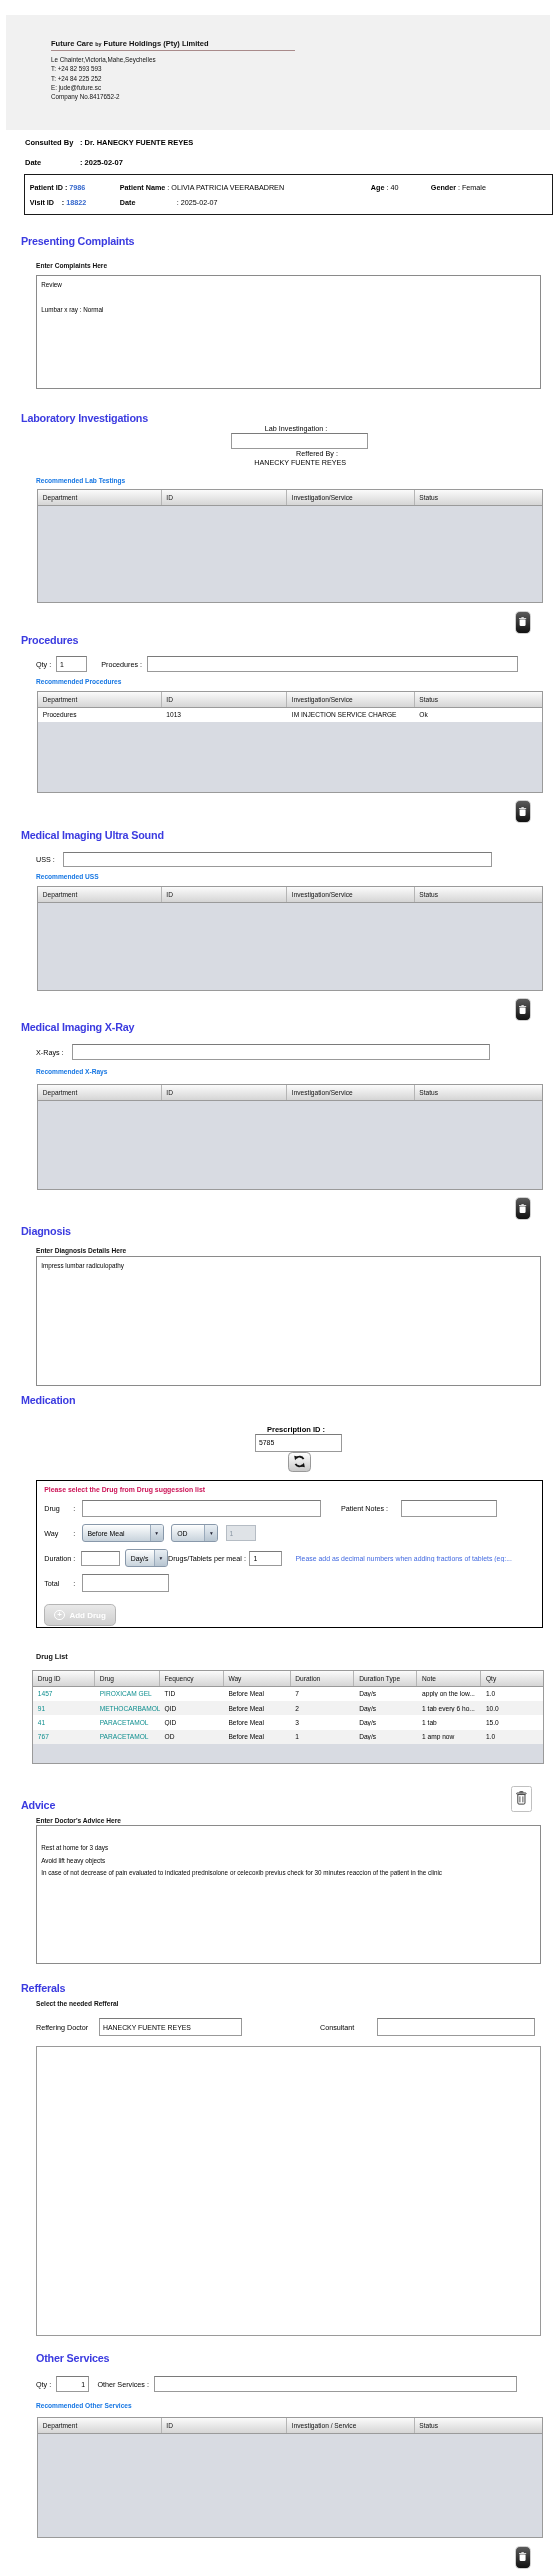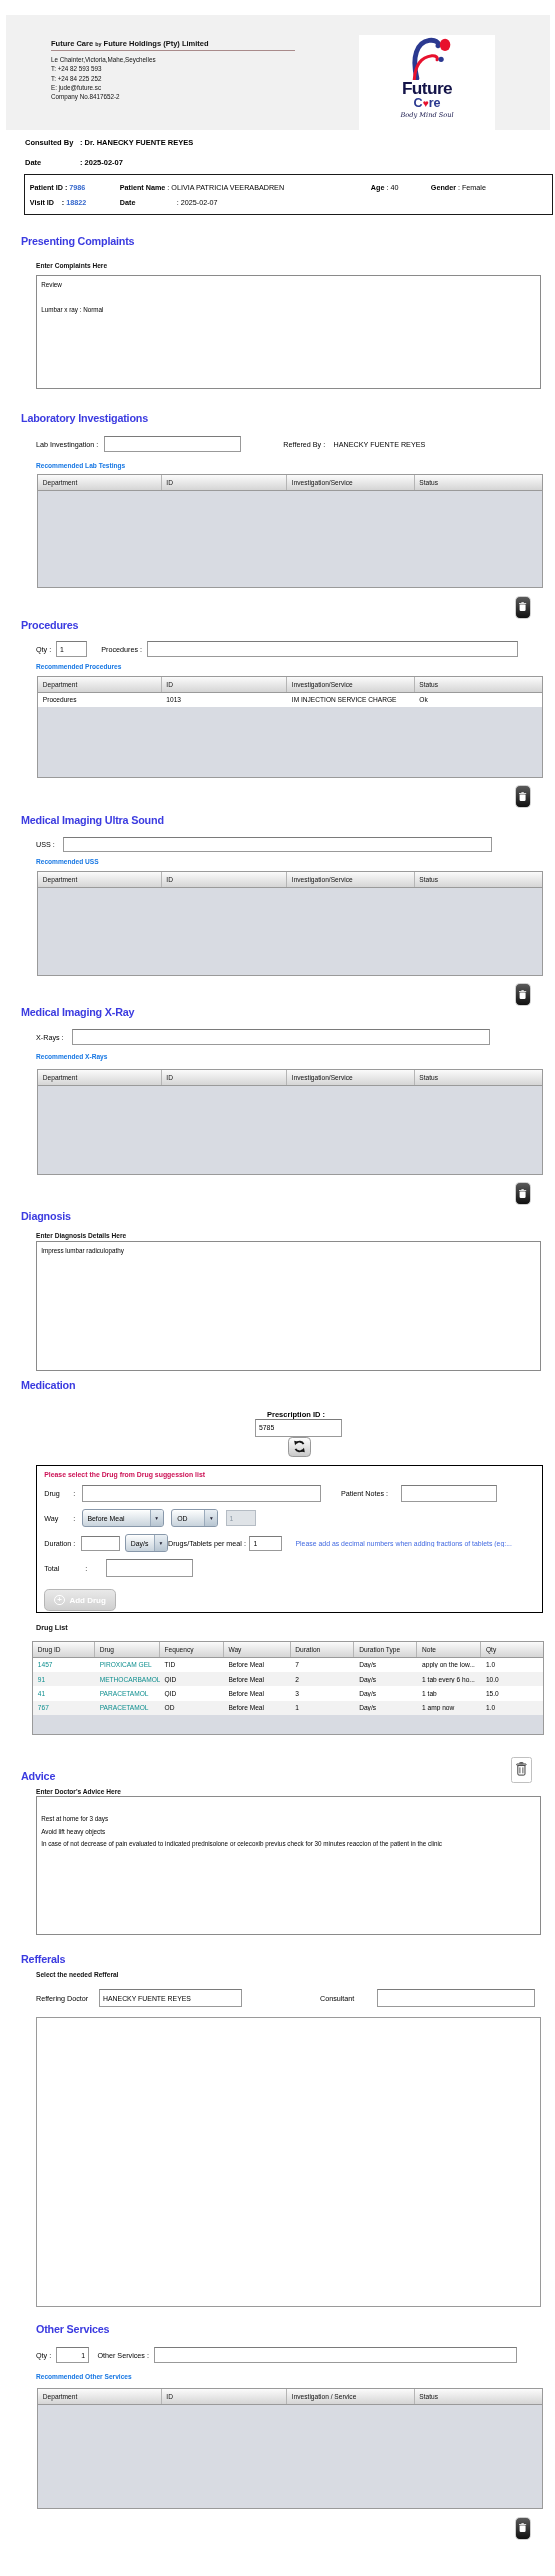--- a/index.html
+++ b/index.html
@@ -80,33 +80,20 @@
       <span class="by">by</span>
       <span>Future Holdings (Pty) Limited</span>
     </div>
     <div class="company-underline"></div>
     <div class="addr-line">Le Chainter,Victoria,Mahe,Seychelles</div>
     <div class="addr-line">T: +24  82 593 593</div>
     <div class="addr-line">T: +24  84 225 252</div>
     <div class="addr-line">E: jude@future.sc</div>
     <div class="addr-line">Company No.8417652-2</div>
   </div>
-  <div class="logo-box">
-    <svg width="72" height="44" viewBox="0 0 130 100">
-      <path d="M42,96 C30,48 42,14 70,10 C84,8 93,15 90,22" stroke="#2b3990" stroke-width="11" fill="none" stroke-linecap="round"></path>
-      <ellipse cx="106" cy="20" rx="12" ry="14" fill="#e8112d"></ellipse>
-      <path d="M36,100 C38,66 52,48 76,45 C85,44 90,49 88,54" stroke="#e8112d" stroke-width="7" fill="none" stroke-linecap="round"></path>
-      <circle cx="97" cy="53" r="6" fill="#2b3990"></circle>
-    </svg>
-    <div class="logo-word">Future</div>
-    <div class="logo-care">
-      <span>C</span><span class="heart">♥</span><span>re</span>
-    </div>
-    <div class="logo-tagline">Body Mind Soul</div>
-  </div>
 </div>
 
 <div class="consult-line">
   <span class="lblw">Consulted By</span>
   <span>:  Dr.  HANECKY FUENTE REYES</span>
 </div>
 <div class="date-line">
   <span class="lblw" style="width:55px;">Date</span>
   <span>:  2025-02-07</span>
 </div>
@@ -124,21 +111,21 @@
   </div>
 </div>
 
 <div class="sec-head" style="margin-top:20px;">Presenting Complaints</div>
 <div class="sub-label" style="margin-top:14.3px;">Enter Complaints Here</div>
 <div class="box-textarea" style="margin-top:6.6px;height:114px;">Review
 
 Lumbar x ray : Normal</div>
 
 <div class="sec-head" style="margin-top:23px;">Laboratory  Investigations</div>
-<div class="field-row" style="margin-top:12px;">
+<div class="field-row" style="flex-direction:column;">
   <span>Lab Investingation :</span>
   <input class="text-input" style="width: 137px; margin-left: 6px;">
   <span style="margin-left:42px;">Reffered By :</span>
   <span style="margin-left:8.4px;">HANECKY FUENTE REYES</span>
 </div>
 <div class="link-label" style="margin-top:10.2px;">Recommended Lab Testings</div>
 <div class="data-table" style="margin-top:5.4px;height:114px;" data-table="lab.table">
     <div class="t-head">
       <div class="t-hcell" style="width: 124px;">Department</div>
       <div class="t-hcell" style="width: 126px;">ID</div>
@@ -281,31 +268,31 @@
     <span style="width:37px;">Duration :</span>
     <input class="text-input" style="width: 39px; height: 15.5px;">
     <div class="select" style="width:43px;margin-left:4.8px;">
       <span class="select-text">Day/s</span>
       <span class="select-arrow">▼</span>
     </div>
     <span style="">Drugs/Tablets per meal :</span>
     <input class="text-input" style="width: 33px; height: 15.5px; margin-left: 3.6px;" value="1">
     <span class="blue-note">Please add as decimal numbers when adding fractions of tablets (eg:...</span>
   </div>
-  <div class="m-row" style="margin-bottom:0;gap:12px;">
+  <div class="m-row" style="margin-bottom:0;">
     <span class="m-lbl">Total</span>
     <span class="m-colon">:</span>
     <input class="text-input" style="width: 87px; height: 18px;">
   </div>
   <div class="add-drug">
     <span class="plus-circle">+</span>
     <span>Add Drug</span>
   </div>
 </div>
-<div class="sub-label" style="margin-top:10px;font-size:7.2px;">Drug List</div>
+<div class="sub-label" style="margin-top:24px;font-size:7.2px;">Drug List</div>
 <div class="data-table" style="margin-top:8.4px;margin-left:32px;width:512px;height:94px;" data-table="medication.table">
     <div class="t-head">
       <div class="t-hcell" style="width: 62px;">Drug ID</div>
       <div class="t-hcell" style="width: 65px;">Drug</div>
       <div class="t-hcell" style="width: 64px;">Fequency</div>
       <div class="t-hcell" style="width: 67px;">Way</div>
       <div class="t-hcell" style="width: 64px;">Duration</div>
       <div class="t-hcell" style="width: 63px;">Duration Type</div>
       <div class="t-hcell" style="width: 64px;">Note</div>
       <div class="t-hcell" style="width: 62px;">Qty</div>

